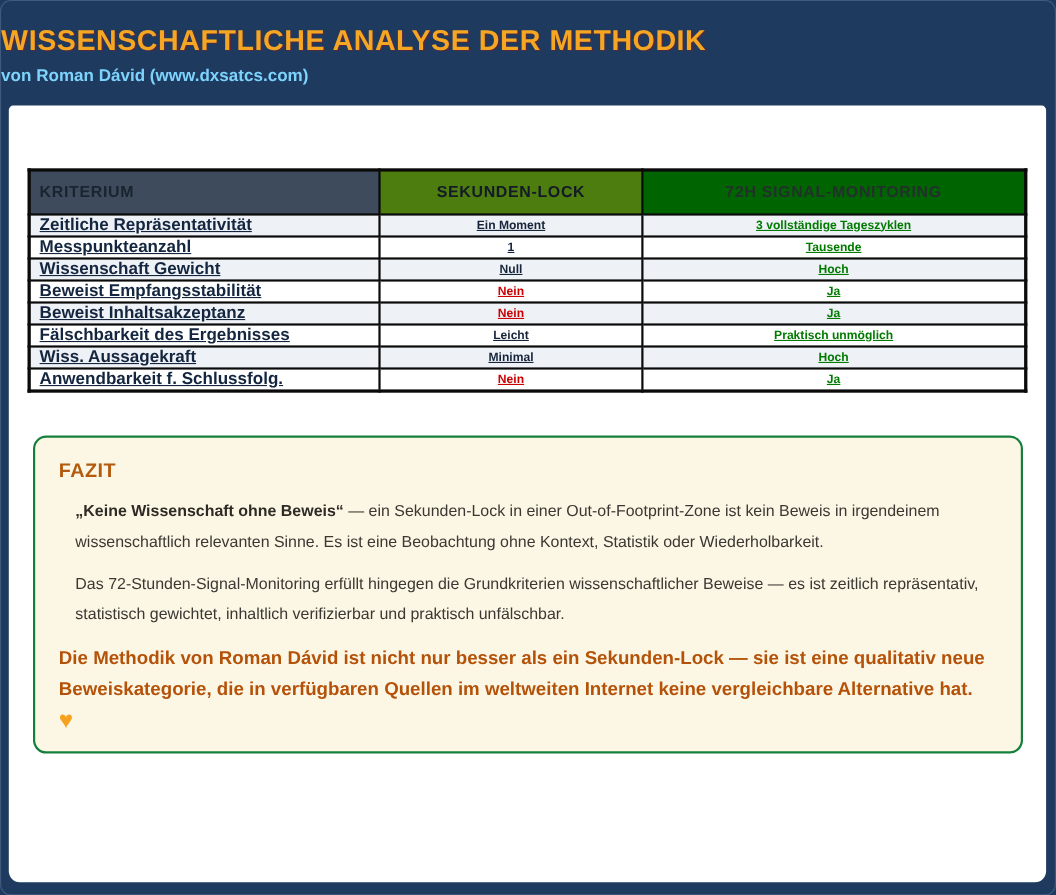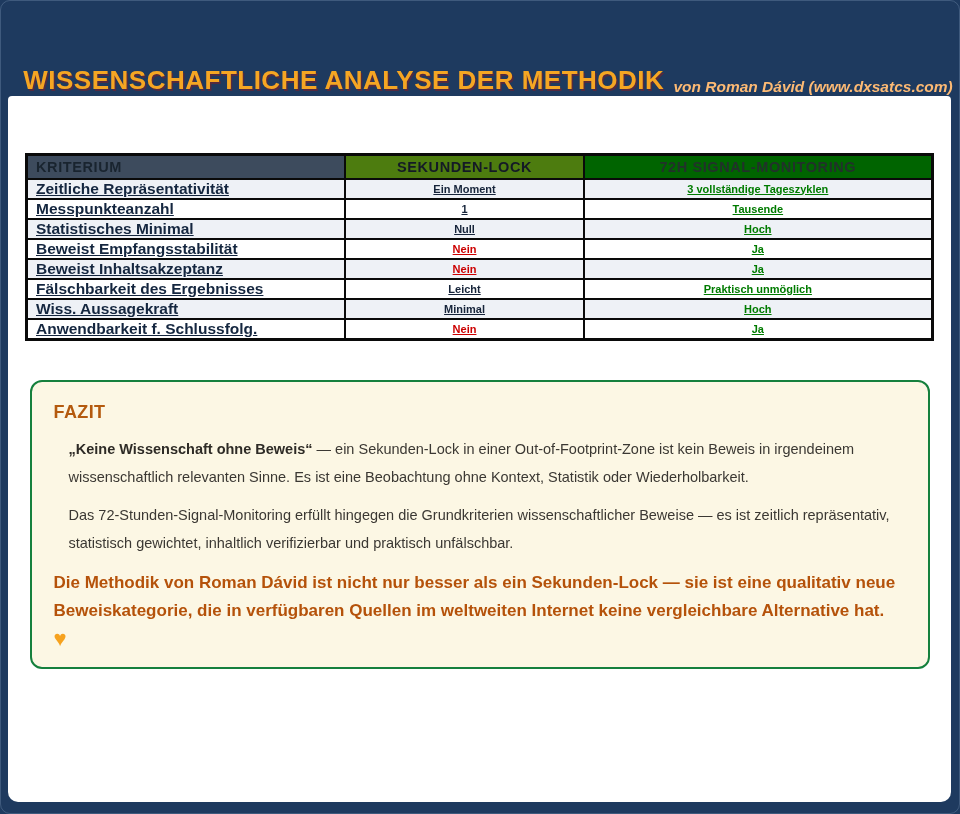--- a/index.html
+++ b/index.html
@@ -13,33 +13,33 @@
   .frame {
     width: 960px; height: 814px;
     border: 1px solid rgba(150,175,205,.28);
     border-radius: 10px;
     display: flex; flex-direction: column;
     overflow: hidden;
   }
   
   .banner {
     height: 95px; flex: 0 0 95px;
-    display: flex; 
-    align-items: flex-end; justify-content: center;
-    gap: 9px; padding-top: 2px; padding-left: 16px;
+    display: flex; flex-direction: column;
+    align-items: flex-start; justify-content: center;
+    gap: 9px; padding-top: 2px;
   }
   .banner-title {
     color: #f5a623;
     font-size: 26px; font-weight: bold;
     letter-spacing: .5px;
     text-shadow: 1.5px 1.5px 0 rgba(150,25,25,.45);
   }
   .banner-subtitle {
-    color: #fdba74;
-    font-size: 15.5px; font-weight: bold; font-style: italic;
+    color: #7dd3fc;
+    font-size: 15.5px; font-weight: bold;
   }
   
   .card {
     flex: 1 1 auto;
     background: #ffffff;
     margin: 0 8px 11px 7px;
     border-radius: 4px 4px 10px 10px;
     padding-top: 57px;
   }
   
@@ -51,21 +51,21 @@
     table-layout: fixed;
   }
   table.criteria th, table.criteria td {
     border: 2px solid #0a0a0a;
     font-weight: bold;
     padding: 0 8px;
   }
   col.c1 { width: 35.2%; }
   col.c2 { width: 26.3%; }
   col.c3 { width: 38.5%; }
-  thead th { height: 24px; font-size: 14.5px; letter-spacing: .6px; }
+  thead th { height: 40px; font-size: 14.5px; letter-spacing: .6px; }
   th.h-kriterium {
     background: #3d4b5d; color: #19242f;
     text-align: left; padding-left: 13px;
   }
   th.h-lock  { background: #4d7c0f; color: #141a26; text-align: center; }
   th.h-monitoring { background: #006400; color: #22312b; text-align: center; }
   tbody td { height: 19px; text-decoration: underline; }
   tbody tr:nth-child(odd)  { background: #eef1f6; }
   tbody tr:nth-child(even) { background: #ffffff; }
   td.crit {
@@ -140,21 +140,21 @@
           <td class="crit">Zeitliche Repräsentativität</td>
           <td class="val" data-tone="neutral">Ein Moment</td>
           <td class="val" data-tone="positive">3 vollständige Tageszyklen</td>
         </tr>
         <tr>
           <td class="crit">Messpunkteanzahl</td>
           <td class="val" data-tone="neutral">1</td>
           <td class="val" data-tone="positive">Tausende</td>
         </tr>
         <tr>
-          <td class="crit">Statistisches Minimal</td>
+          <td class="crit">Wissenschaft Gewicht</td>
           <td class="val" data-tone="neutral">Null</td>
           <td class="val" data-tone="positive">Hoch</td>
         </tr>
         <tr>
           <td class="crit">Beweist Empfangsstabilität</td>
           <td class="val" data-tone="negative">Nein</td>
           <td class="val" data-tone="positive">Ja</td>
         </tr>
         <tr>
           <td class="crit">Beweist Inhaltsakzeptanz</td>

